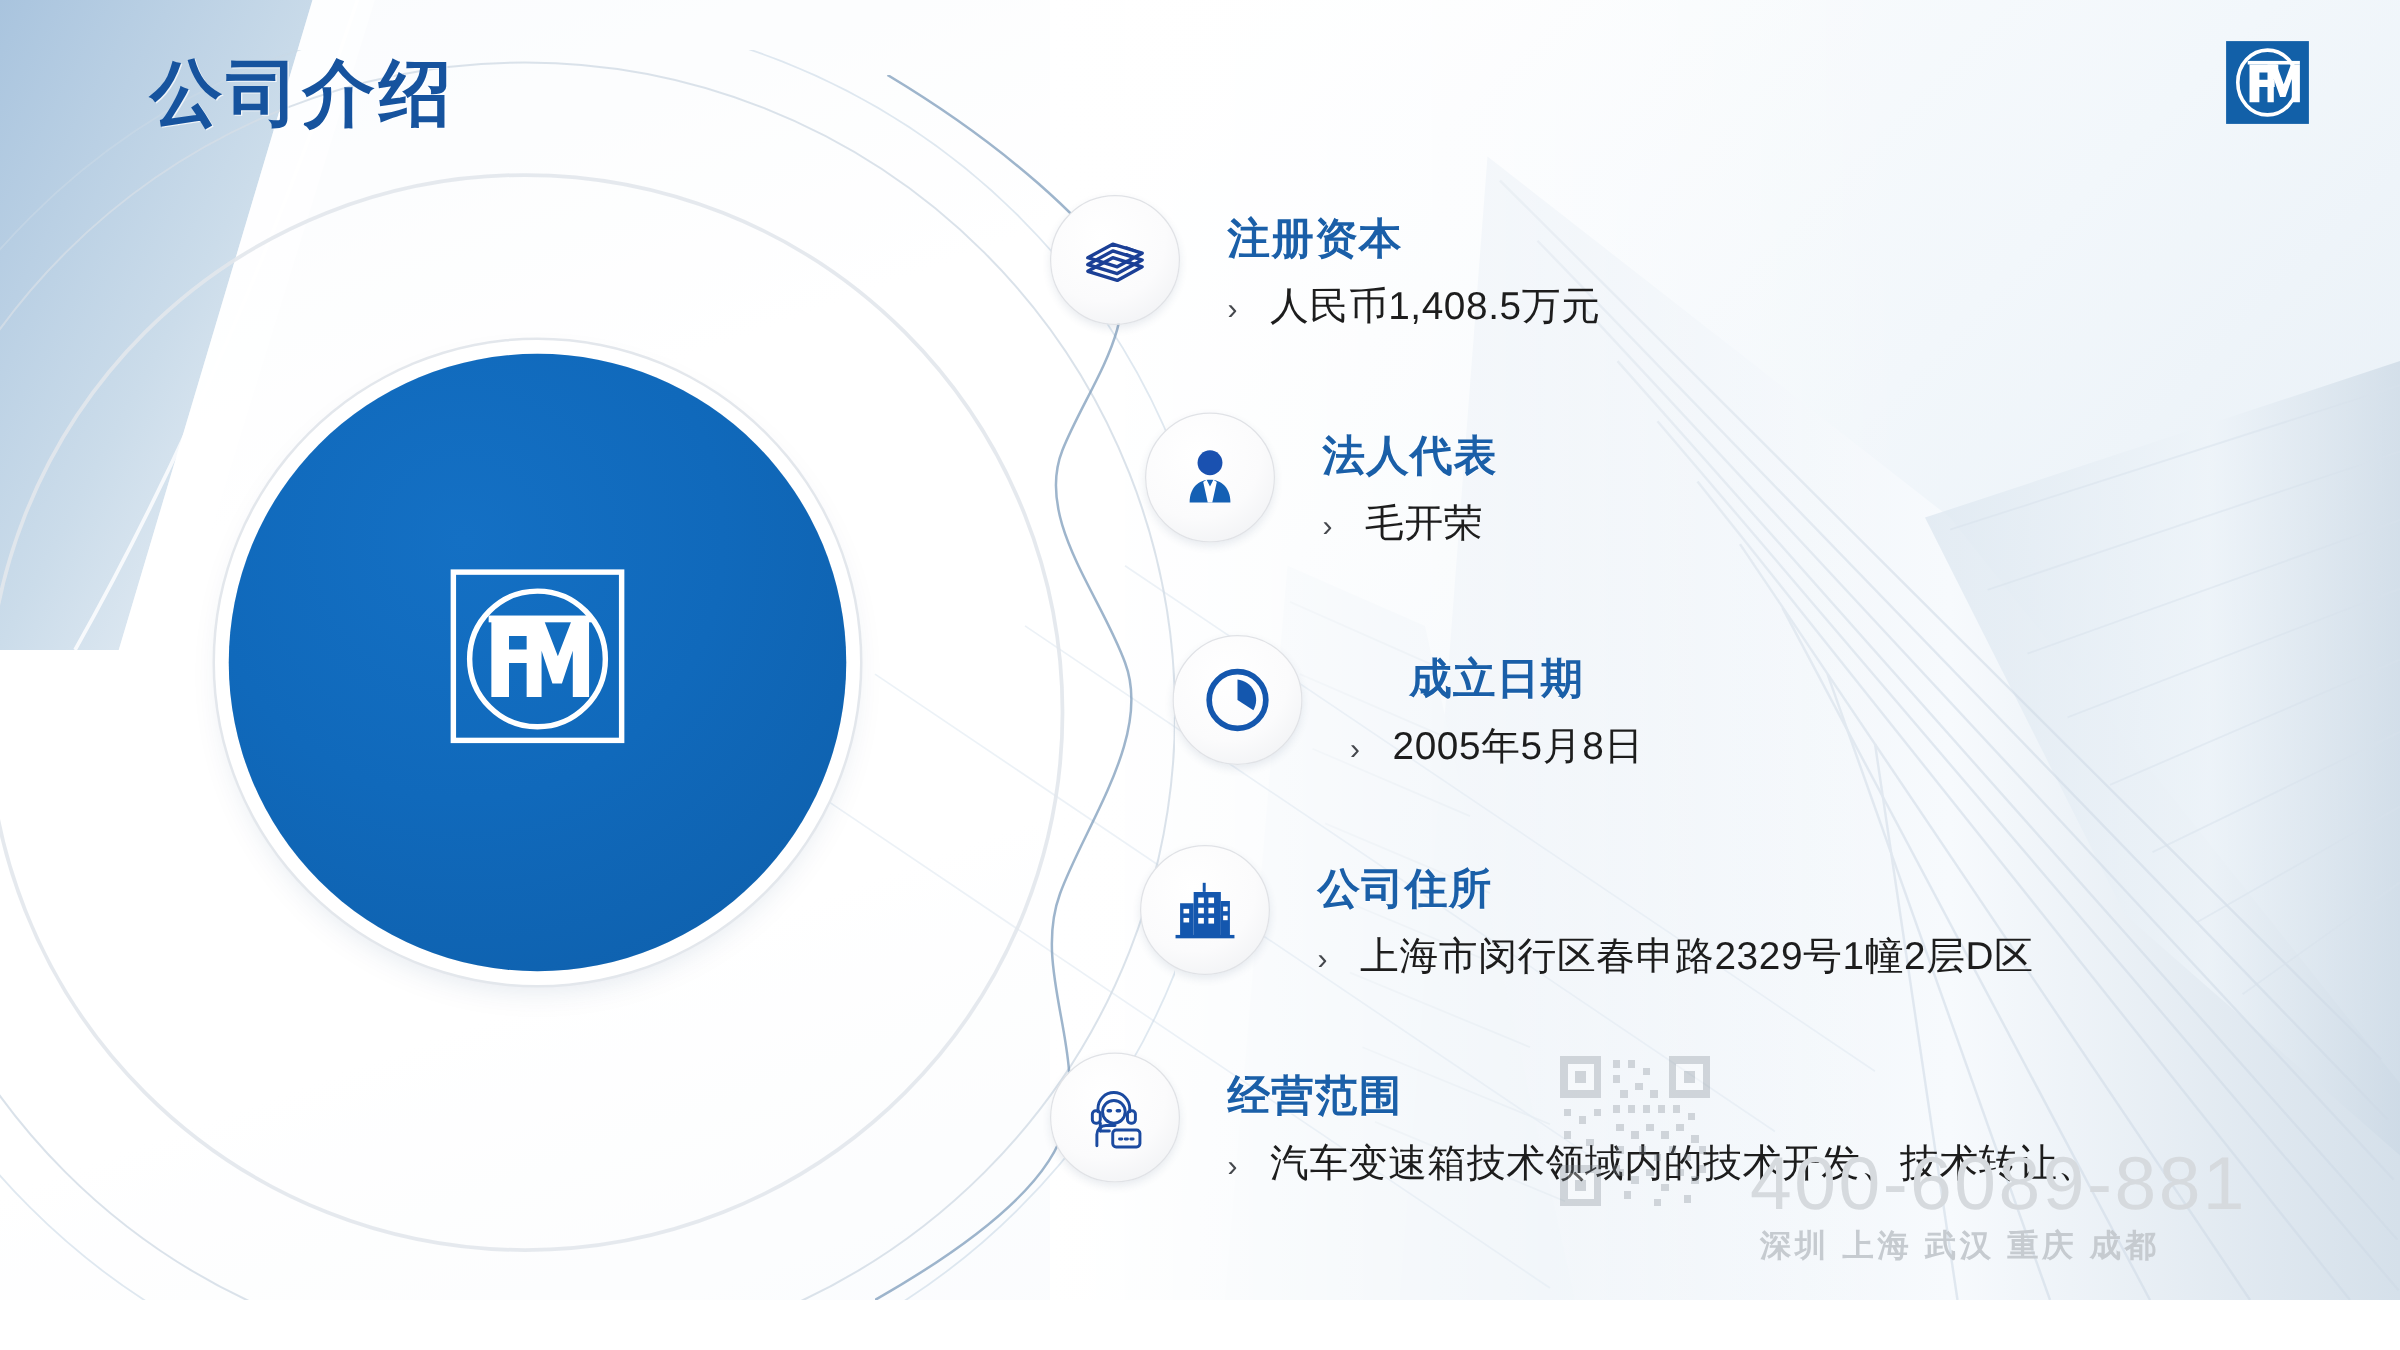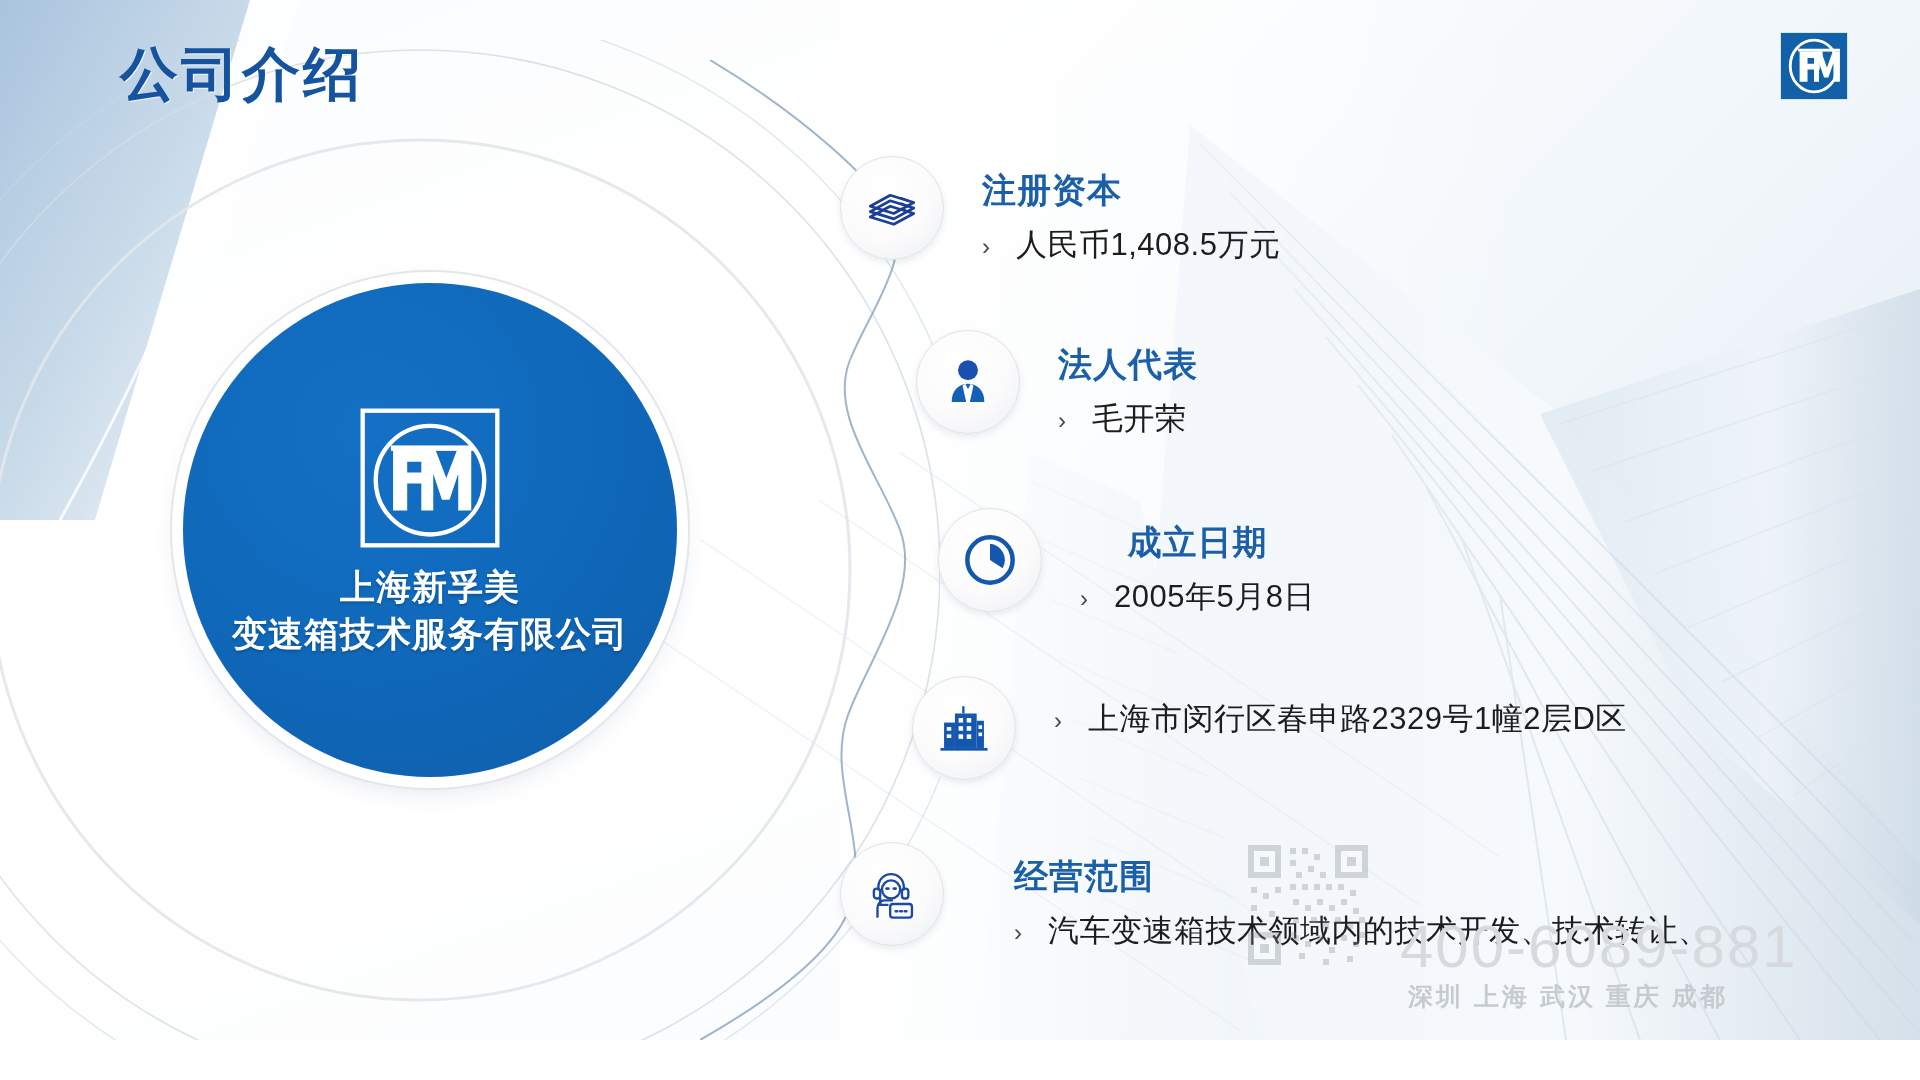--- a/index.html
+++ b/index.html
@@ -217,24 +217,20 @@
   <div class="badge">
     <div class="badge-logo">
       <svg viewBox="0 0 140 140">
         <rect x="8" y="8" width="124" height="124" fill="none" stroke="#ffffff" stroke-width="4"></rect>
         <circle cx="70" cy="72" r="50" fill="none" stroke="#ffffff" stroke-width="4"></circle>
         <path d="M36 44 H74 V55 H49 V65 H70 V75 H49 V100 H36 Z" fill="#ffffff"></path>
         <path d="M62 44 H75 L85 70 L95 44 H108 V100 H96 V66 L88 90 H81 L73 66 V100 H62 Z" fill="#ffffff"></path>
         <rect x="34" y="40" width="76" height="5" fill="#ffffff"></rect>
       </svg>
     </div>
-    <div class="badge-name">
-      <div>上海新孚美</div>
-      <div>变速箱技术服务有限公司</div>
-    </div>
   </div>
 
   <div class="info-item" style="left:840px;top:156px;">
     <div class="icon-bubble">
       <svg viewBox="0 0 64 64" fill="none" stroke="#1b3f96" stroke-width="3" stroke-linejoin="round" stroke-linecap="round">
         <path d="M8 30 L30 18 L56 26 L34 38 Z"></path>
         <path d="M8 36 L30 24 L56 32 L34 44 Z"></path>
         <path d="M8 42 L30 30 L56 38 L34 50 Z"></path>
         <path d="M42 21 L50 24" stroke-width="2.4"></path>
         <path d="M42 27 L50 30" stroke-width="2.4"></path>
@@ -305,30 +301,31 @@
             <rect x="35" y="39" width="5" height="5"></rect>
           <rect x="13" y="31" width="5" height="4"></rect>
             <rect x="13" y="39" width="5" height="4"></rect>
           <rect x="48" y="29" width="4" height="4"></rect>
             <rect x="48" y="37" width="4" height="4"></rect>
         </g>
         <rect x="6" y="54" width="52" height="3"></rect>
       </svg>
     </div>
     <div class="info-text" style="margin-left:38px;">
+      <div class="info-heading">公司住所</div>
       <div class="info-lines">
         <div class="info-line">
           <span class="chev">›</span>
           <span class="val">上海市闵行区春申路2329号1幢2层D区</span>
         </div>
       </div>
     </div>
   </div>
 
-  <div class="info-item" style="left:840px;top:842px;gap:32px;">
+  <div class="info-item" style="left:840px;top:842px;">
     <div class="icon-bubble">
       <svg viewBox="0 0 64 64" fill="none" stroke="#1b4aa0" stroke-width="2.6" stroke-linejoin="round" stroke-linecap="round">
         <path d="M17 27 V24 A14 14 0 0 1 45 24 V27"></path>
         <rect x="12" y="26" width="7" height="11" rx="3"></rect>
         <rect x="43" y="26" width="7" height="11" rx="3"></rect>
         <circle cx="31" cy="27" r="10"></circle>
         <path d="M26 26 H28" stroke-width="3"></path>
         <path d="M34 26 H36" stroke-width="3"></path>
         <path d="M19 37 V44"></path>
         <path d="M19 44 H27"></path>

